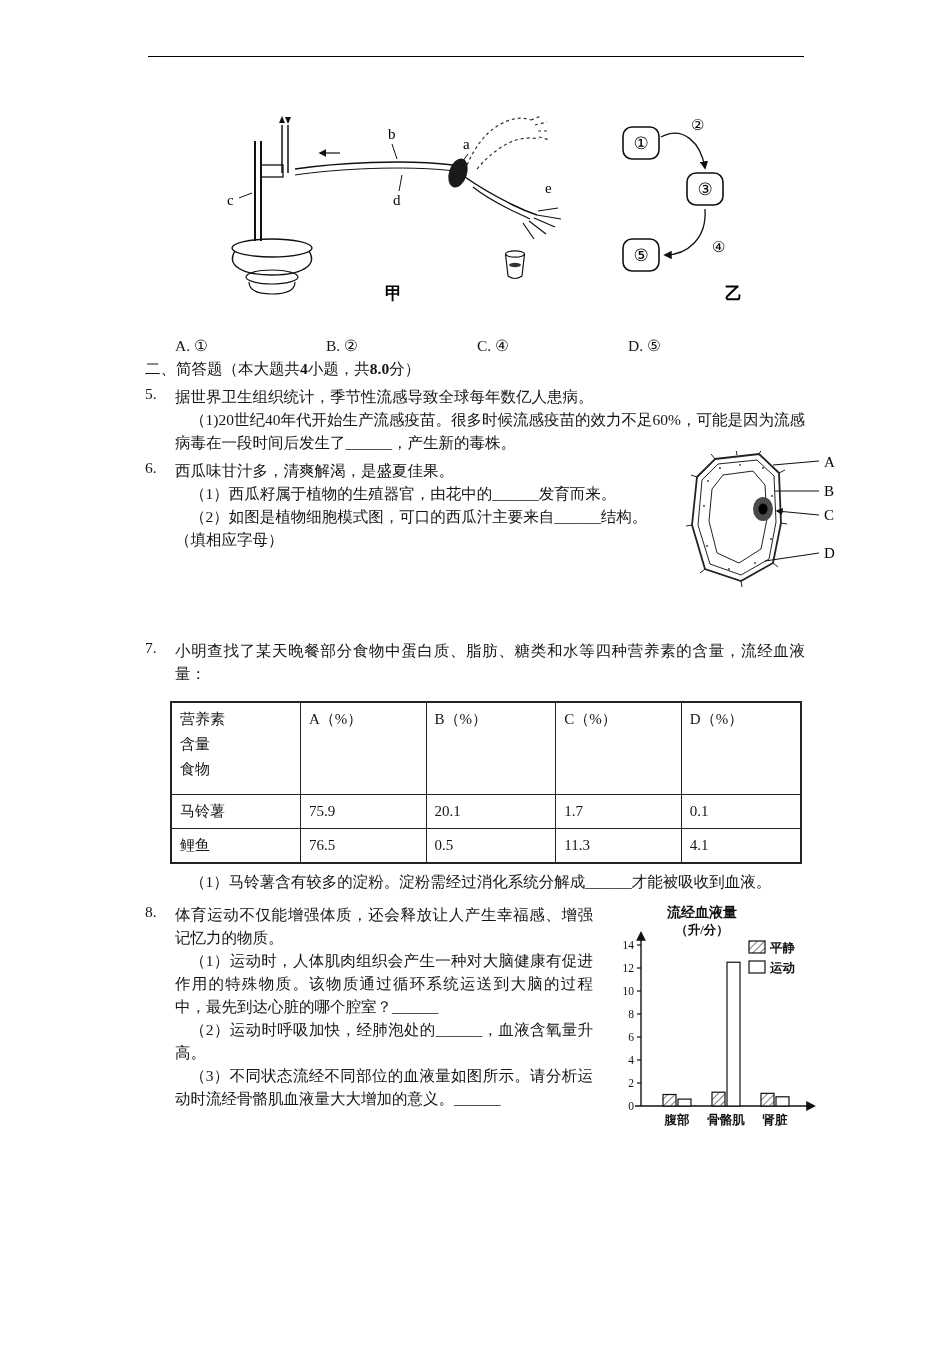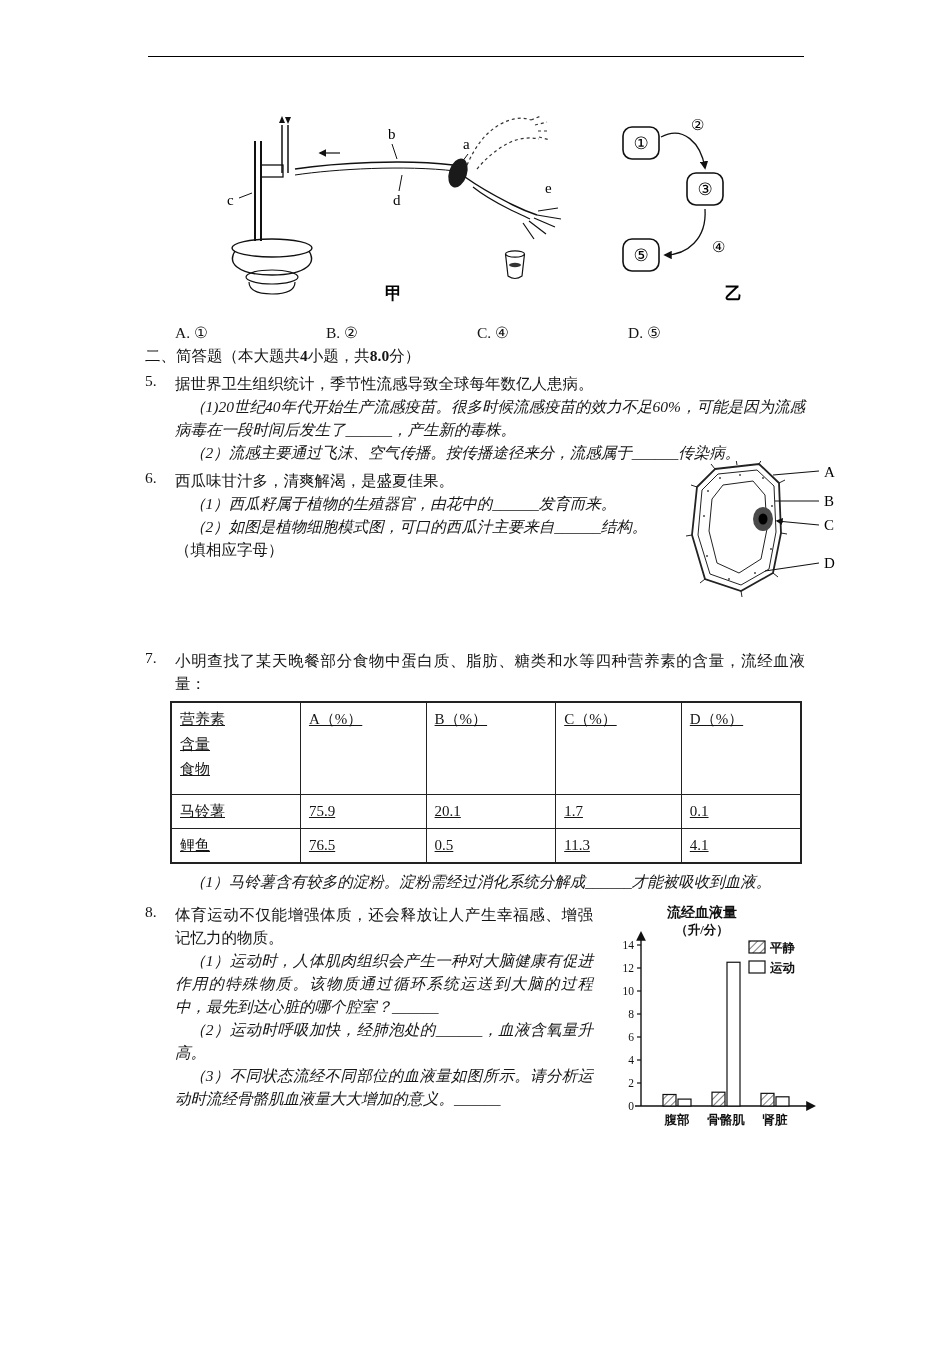--- a/index.html
+++ b/index.html
@@ -5,34 +5,34 @@
   * { margin:0; padding:0; box-sizing:border-box; }
   html,body { background:#ffffff; }
   .page {
     position:relative; width:950px; height:1346px; background:#fff;
     color:#151515; font-family:"Liberation Serif","DejaVu Serif",serif;
     font-size:15.5px; overflow:hidden;
   }
   .top-rule { position:absolute; left:148px; right:146px; top:56px; border-top:1.6px solid #000; }
   .content { position:absolute; left:145px; top:57px; width:660px; }
   .fig-top { margin:56px 0 0 80px; }
-  .options { display:flex; margin:9px 0 4px 30px; }
+  .options { display:flex; margin:22px 0 4px 30px; }
   .opt { width:151px; }
   .section-heading { }
   .bold { font-weight:bold; }
   .q { display:flex; margin-top:5px; }
   .qnum { width:30px; flex:none; }
   .qbody { flex:1; min-width:0; display:flow-root; }
   .qbody p { line-height:23px; text-align:justify; }
-  .qbody p.sub { text-indent:15px;font-style:italic; }
+  .qbody p.sub { text-indent:15px; }
   .cell-fig { float:right; width:162px; margin:-8px -42px 0 8px; }
   .chart-fig { float:right; width:232px; margin:-2px -26px 0 6px; }
   .q7 { margin-top:46px; }
   .q8 { margin-top:10px; }
-  table.ntable { border-collapse:collapse; margin:6px 0 6px -5px; width:632px; border:2px solid #222;text-decoration:underline; }
+  table.ntable { border-collapse:collapse; margin:16px 0 6px -5px; width:632px; border:2px solid #222; }
   table.ntable td { border:1px solid #222; vertical-align:top; padding:4px 8px; font-size:15px; line-height:25px; }
   td.corner { width:130px; height:92px; }
   td.c1 { width:126px; } td.c2 { width:130px; } td.c3 { width:126px; } td.c4 { width:120px; }
   svg text { font-family:"Liberation Serif","DejaVu Serif",serif; }
 </style>
 </head>
 <body>
 
 <div class="page">
   <div class="top-rule"></div>
@@ -124,21 +124,20 @@
       <span class="opt">D. ⑤</span>
     </div>
 
     <div class="section-heading"><span>二、简答题（本大题共</span><span class="bold">4</span><span>小题，共</span><span class="bold">8.0</span><span>分）</span></div>
 
     <div class="q">
       <div class="qnum">5.</div>
       <div class="qbody">
         <p>据世界卫生组织统计，季节性流感导致全球每年数亿人患病。</p>
         <p class="sub">（1)20世纪40年代开始生产流感疫苗。很多时候流感疫苗的效力不足60%，可能是因为流感病毒在一段时间后发生了______，产生新的毒株。</p>
-        <p class="sub">（2）流感主要通过飞沫、空气传播。按传播途径来分，流感属于______传染病。</p>
       </div>
     </div>
 
     <div class="q">
       <div class="qnum">6.</div>
       <div class="qbody">
         <div class="cell-fig">
           <svg width="162" height="138" viewBox="0 0 162 138">
             <defs>
               <marker id="carr" viewBox="0 0 10 10" refX="8" refY="5" markerWidth="6.5" markerHeight="6.5" orient="auto-start-reverse">

